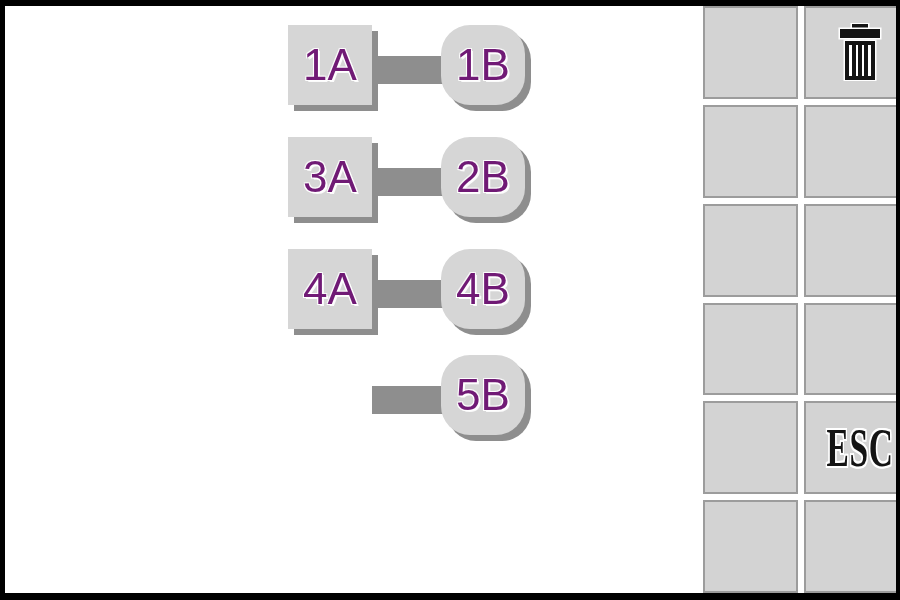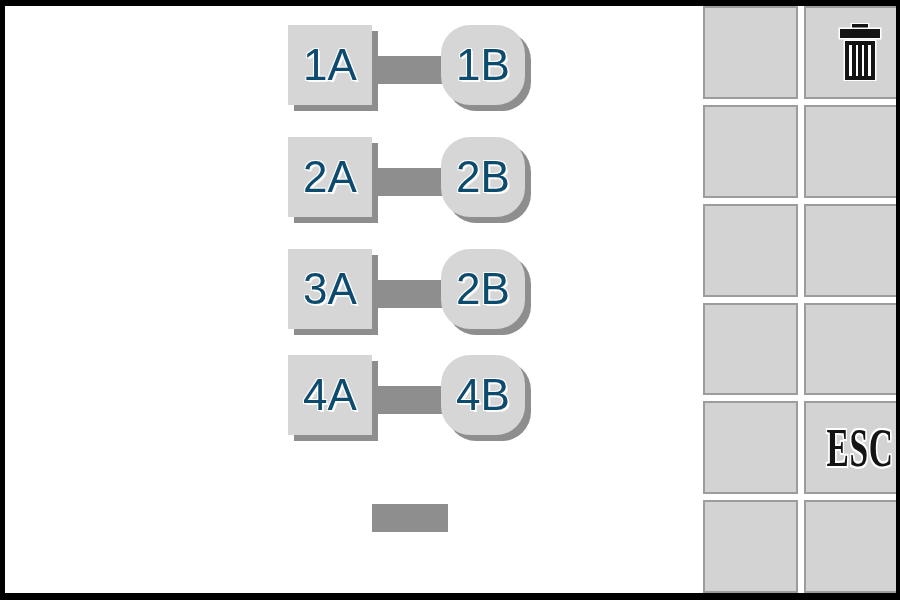--- a/index.html
+++ b/index.html
@@ -31,21 +31,21 @@
     width: 84px; height: 80px;
     background: #d6d6d6;
     box-shadow: 6px 6px 0 #8e8e8e;
     display: flex; align-items: center; justify-content: center;
     cursor: pointer;
   }
   .btn-a { left: 0; }
   .btn-b { left: 153px; border-radius: 29px; }
 
   .match-btn span {
-    font-size: 44px; line-height: 1; color: #0c4a6e;
+    font-size: 44px; line-height: 1; color: #701a75;
     text-shadow: 1px 1px 0 #ffffff, -1px -1px 0 rgba(255,255,255,.8),
                  1px -1px 0 rgba(255,255,255,.8), -1px 1px 0 #ffffff,
                  2px 2px 0 rgba(255,255,255,.9);
   }
 
   .connector {
     position: absolute; left: 84px; top: 31px;
     width: 76px; height: 28px;
     background: #8e8e8e;
   }
@@ -88,29 +88,20 @@
     <div class="pair">
       <div class="match-btn btn-a">
         <span>1A</span>
       </div>
       <div class="connector"></div>
       <div class="match-btn btn-b">
         <span>1B</span>
       </div>
     </div>
 
-    <div class="pair">
-      <div class="match-btn btn-a">
-        <span>2A</span>
-      </div>
-      <div class="connector"></div>
-      <div class="match-btn btn-b">
-        <span>2B</span>
-      </div>
-    </div>
 
     <div class="pair">
       <div class="match-btn btn-a">
         <span>3A</span>
       </div>
       <div class="connector"></div>
       <div class="match-btn btn-b">
         <span>2B</span>
       </div>
     </div>
@@ -120,20 +111,23 @@
         <span>4A</span>
       </div>
       <div class="connector"></div>
       <div class="match-btn btn-b">
         <span>4B</span>
       </div>
     </div>
 
     <div class="pair">
       <div class="connector"></div>
+      <div class="match-btn btn-b">
+        <span>5B</span>
+      </div>
     </div>
 
   </div>
 
   <div id="sidebar">
 
     <div class="cell"></div>
 
     <div class="cell">
       <svg width="44" height="58" viewBox="0 0 44 58" aria-hidden="true">

